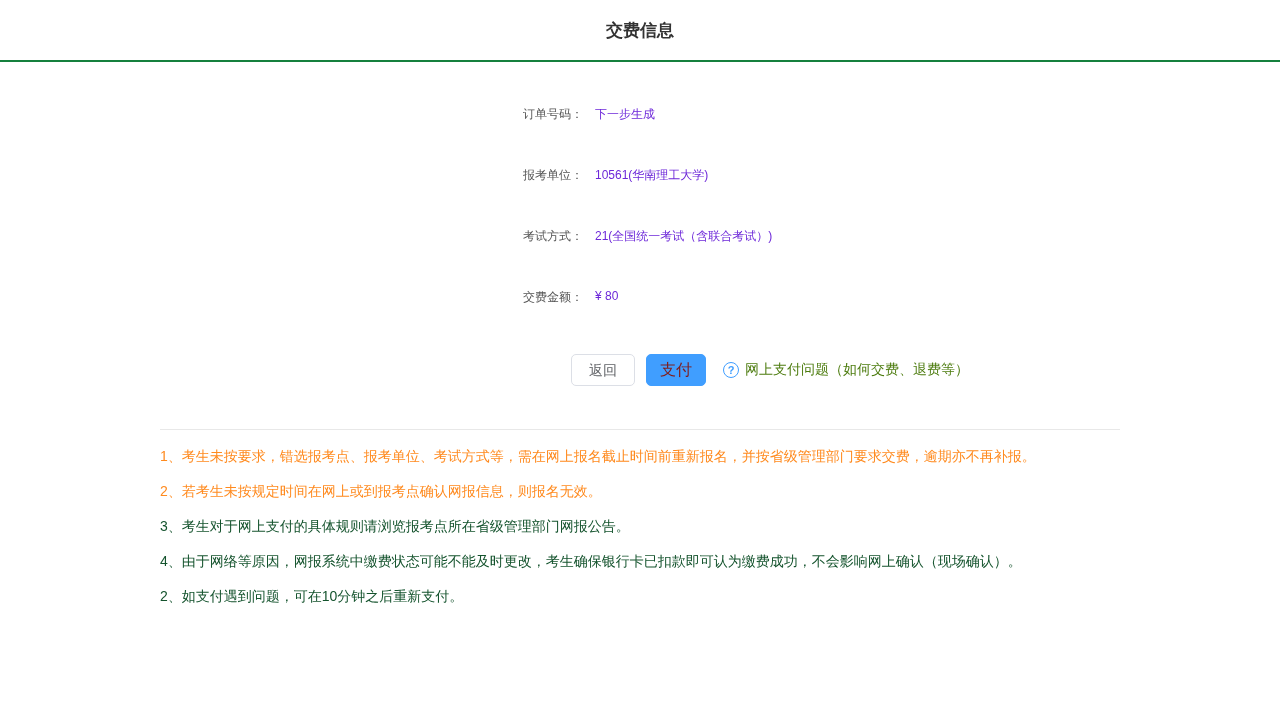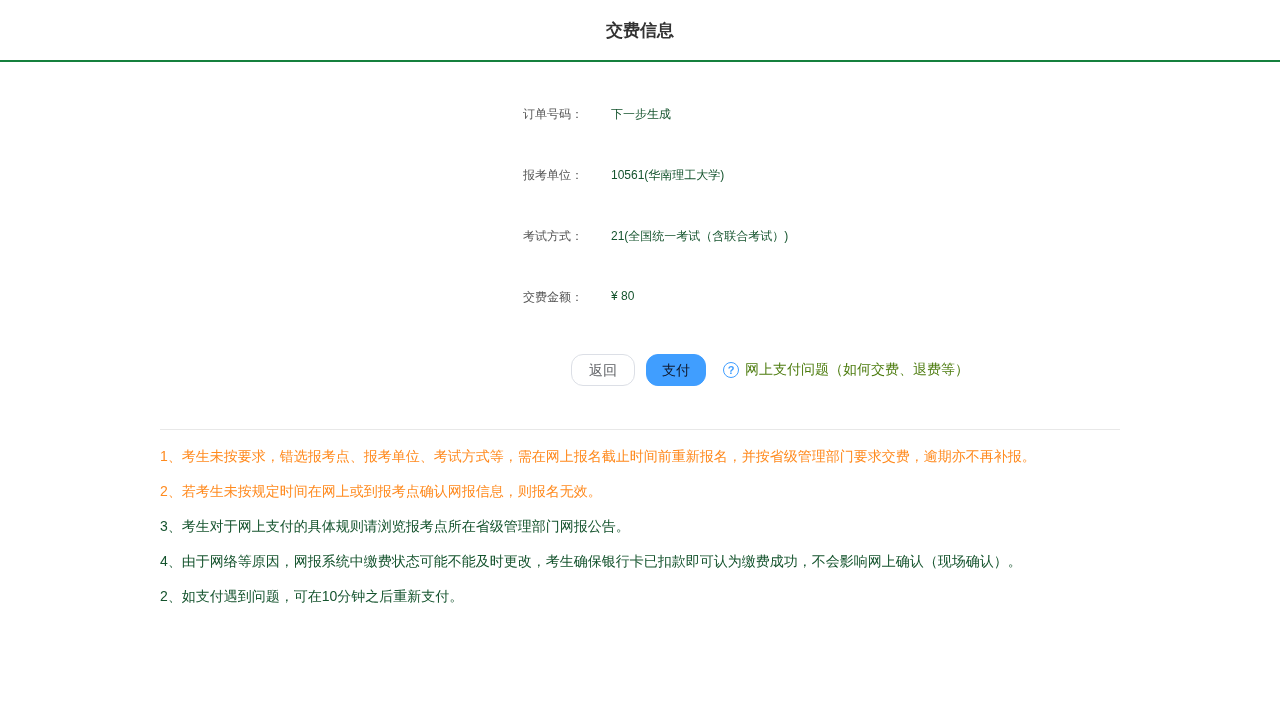--- a/index.html
+++ b/index.html
@@ -25,41 +25,41 @@
   
   .form-area { padding-top: 44px; }
   .form-row {
     display: flex; align-items: flex-start;
     margin-bottom: 44px;
     font-size: 12px; color: #555555;
   }
   .form-label {
     width: 423px; text-align: right; color: #555555;
   }
-  .form-value { margin-left: 28px; color: #14532d; }
+  .form-value { margin-left: 12px; color: #6d28d9; }
 
   
   .actions {
     display: flex; align-items: center;
     margin-left: 411px; margin-top: 48px;
   }
   .btn {
-    height: 32px; font-size: 14px; border-radius: 12px;
+    height: 32px; font-size: 14px; border-radius: 5px;
     cursor: pointer; line-height: 1;
     font-family: "Liberation Sans", "DejaVu Sans", sans-serif;
     text-align: center;
   }
   .btn-back {
     width: 64px; background: #ffffff;
     border: 1px solid #dcdfe6; color: #606266;
   }
   .btn-pay {
     width: 60px; margin-left: 11px;
     background: #409EFF; border: 1px solid #409EFF;
-    color: #0f172a; font-size: 14px;
+    color: #7f1d1d; font-size: 16px;
   }
   .help-link {
     display: flex; align-items: center; margin-left: 17px;
     text-decoration: none; cursor: pointer;
   }
   .help-icon {
     width: 16px; height: 16px; border-radius: 50%;
     border: 1px solid #409EFF; color: #409EFF;
     font-size: 11px; font-weight: bold;
     display: inline-flex; align-items: center; justify-content: center;

